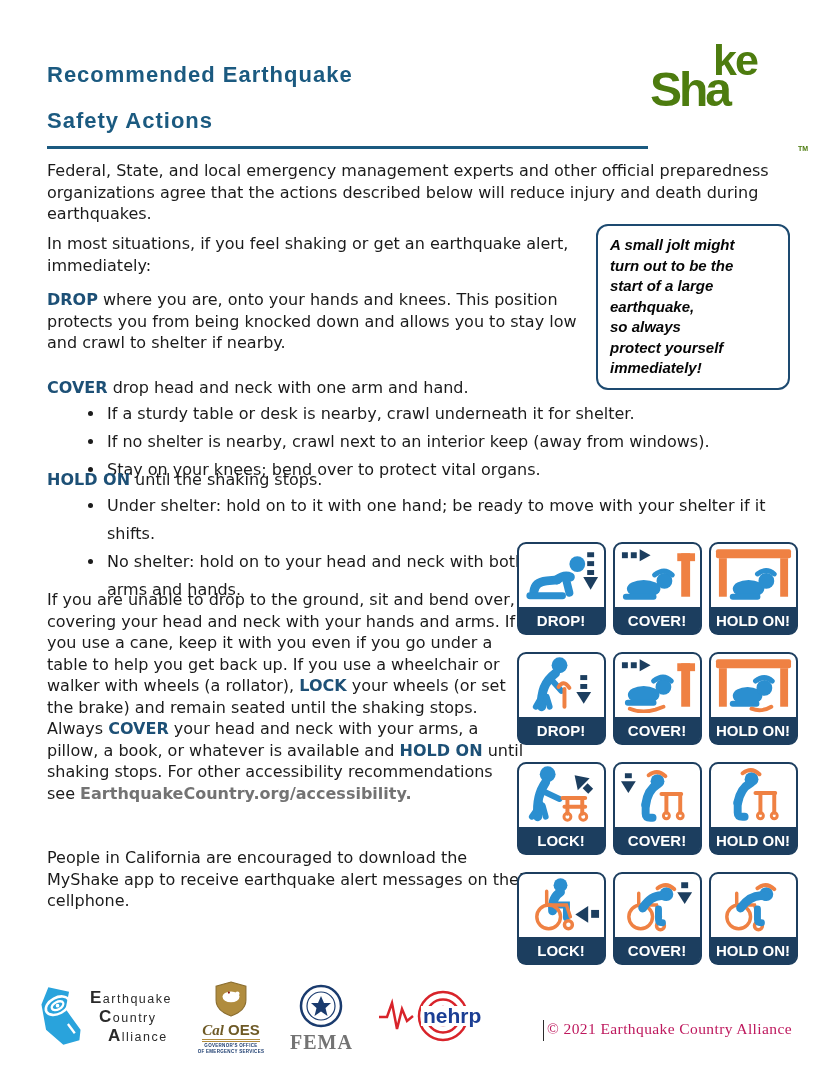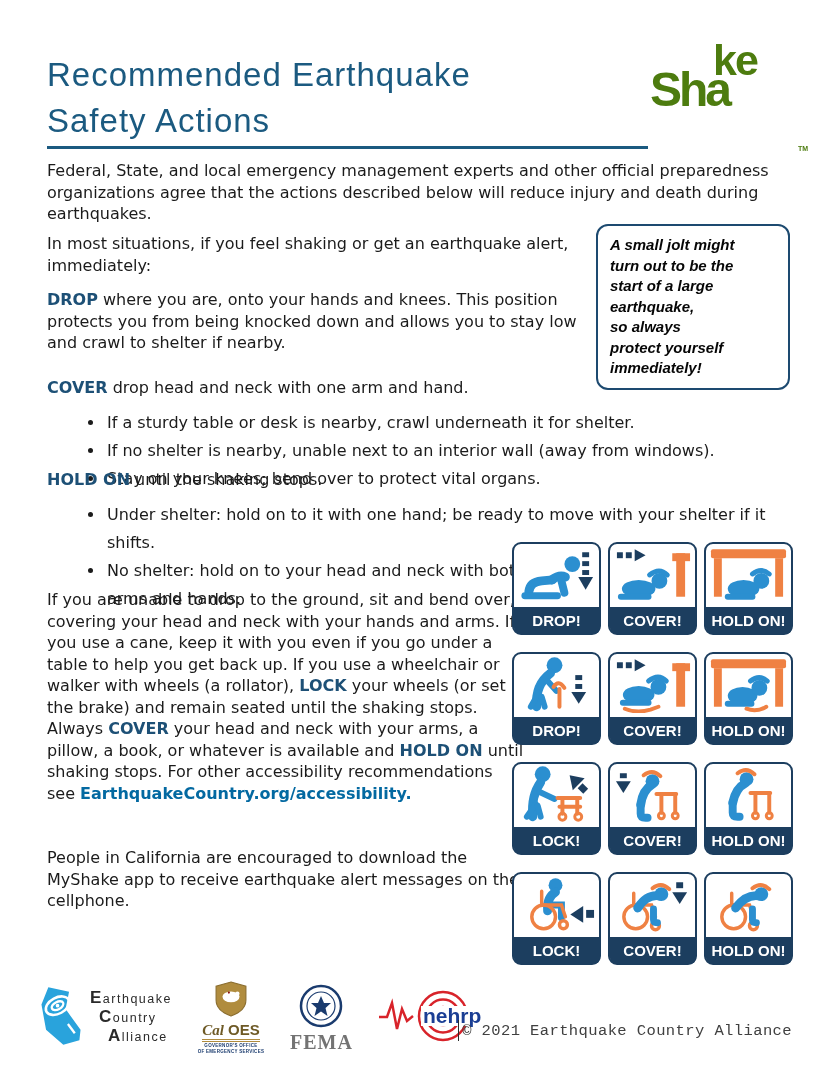--- a/index.html
+++ b/index.html
@@ -1,22 +1,22 @@
 <!DOCTYPE html>
 <html><head>
 <meta charset="utf-8">
 <style>
   html,body{margin:0;padding:0;background:#ffffff;}
   #page{position:relative;width:839px;height:1086px;background:#fff;overflow:hidden;
         font-family:"DejaVu Sans",sans-serif;color:#1b1b1b;}
 
   
   .title{position:absolute;left:47px;top:52px;width:560px;
-         font-family:"Liberation Sans",sans-serif;font-weight:normal;
-         font-size:33px;line-height:46px;letter-spacing:1px;color:#1B5A80;}
+         font-family:"Liberation Sans",sans-serif;font-weight:bold;
+         font-size:22px;line-height:46px;letter-spacing:1px;color:#1B5A80;}
   .rule{position:absolute;left:47px;top:146px;width:601px;height:3px;background:#1B5A80;}
 
   .logo{position:absolute;left:650px;top:42px;width:152px;height:112px;color:#4d7c0f;
         font-family:"Liberation Sans",sans-serif;font-weight:bold;}
   .logo span{position:absolute;}
   .logo-sha{left:0;top:20px;font-size:48px;letter-spacing:-3px;}
   .logo-ke{left:63px;top:-6px;font-size:43px;letter-spacing:-2px;}
   .logo-out{left:49px;top:54px;font-size:48px;letter-spacing:-3px;}
   .logo-tm{right:-6px;bottom:2px;font-size:7px;letter-spacing:0;}
 
@@ -24,35 +24,35 @@
   .para{position:absolute;font-size:16px;line-height:21.5px;}
   .p-intro{left:47px;top:160px;width:775px;}
   .p-situations{left:47px;top:233px;width:540px;}
   .p-drop{left:47px;top:289px;width:552px;}
   .sec-cover{left:47px;top:377px;width:768px;}
   .sec-holdon{left:47px;top:469px;width:768px;}
   .p-access{left:47px;top:589px;width:478px;}
   .p-myshake{left:47px;top:847px;width:497px;}
 
   .run-kw{font-weight:bold;color:#1D5076;}
-  .run-link{font-weight:bold;color:#0369a1;}
-
-  ul.bullets{margin:10px 0 0 0;padding:0 0 0 58px;}
+  .run-link{font-weight:bold;color:#737373;}
+
+  ul.bullets{margin:1px 0 0 0;padding:0 0 0 58px;}
   ul.bullets li{line-height:28px;padding-left:2px;}
   ul.bullets li.narrow{max-width:458px;}
 
   
   .callout{position:absolute;left:596px;top:224px;width:194px;box-sizing:border-box;
            border:2px solid #1D4A70;border-radius:12px;padding:9px 12px;background:#fff;
            font-family:"Liberation Sans",sans-serif;font-weight:bold;font-style:italic;
            font-size:15px;line-height:20.5px;color:#060606;}
 
   
   .tile-grid{position:absolute;left:512px;top:542px;width:290px;}
-  .tile-row{display:flex;gap:7px;margin-bottom:17px;}
+  .tile-row{display:flex;gap:7px;margin-bottom:17px;justify-content:center;}
   .tile{position:relative;width:89px;height:93px;background:#fff;box-sizing:border-box;
         border:2.5px solid #1C3E5F;border-radius:9px;}
   .tile-icon{position:absolute;top:1px;left:1px;right:1px;height:58px;
              display:flex;align-items:center;justify-content:center;}
   .tile-label{position:absolute;left:-0.5px;right:-0.5px;bottom:-0.5px;height:27px;background:#1C3E5F;
               border-radius:0 0 6px 6px;color:#fff;display:flex;align-items:center;justify-content:center;
               font-family:"Liberation Sans",sans-serif;font-weight:bold;font-size:15px;}
 
   
   .footer{position:absolute;left:38px;top:980px;display:flex;align-items:center;gap:24px;}
@@ -65,22 +65,22 @@
   .caloes-name{font-size:15px;color:#6E5A26;border-bottom:3px double #B08C3E;padding-bottom:1px;line-height:16px;}
   .caloes-cal{font-family:"Liberation Serif",serif;font-style:italic;font-weight:bold;}
   .caloes-oes{font-family:"Liberation Sans",sans-serif;font-weight:bold;}
   .caloes-cap{font-family:"Liberation Sans",sans-serif;font-weight:bold;font-size:4.5px;color:#1a3b6e;
               letter-spacing:.3px;text-align:center;line-height:6px;margin-top:1px;}
 
   .fema{display:flex;flex-direction:column;align-items:center;}
   .fema-name{font-family:"Liberation Serif",serif;font-weight:bold;font-size:20px;
              letter-spacing:1px;color:#737373;line-height:20px;}
 
-  .copyright{position:absolute;right:47px;top:1020px;display:flex;align-items:center;
-             font-family:Liberation Mono, monospace;font-size:15.5px;color:#404040;letter-spacing:.4px;}
+  .copyright{position:absolute;right:47px;top:1020px;display:flex;align-items:flex-start;
+             font-family:Liberation Serif, serif;font-size:15.5px;color:#be185d;letter-spacing:.4px;}
   .caret{display:inline-block;width:1.5px;height:21px;background:#2b2b2b;margin-right:3px;}
 </style>
 </head>
 <body>
 
 <div id="page">
 
   <div class="title">
     <div>Recommended Earthquake</div>
     <div>Safety Actions</div>
@@ -106,21 +106,21 @@
     <div>immediately!</div>
   </div>
 
   <div class="para p-drop"><span class="run-kw">DROP</span><span> where you are, onto your hands and knees. This position protects you from being knocked down and allows you to stay low and crawl to shelter if nearby.</span></div>
   <div class="para p-situations"><span>In most situations, if you feel shaking or get an earthquake alert, immediately:</span></div>
 
   <div class="para sec-cover">
     <div><span class="run-kw">COVER</span><span> drop head and neck with one arm and hand.</span></div>
     <ul class="bullets">
       <li>If a sturdy table or desk is nearby, crawl underneath it for shelter.</li>
-      <li>If no shelter is nearby, unable next to an interior wall (away from windows).</li>
+      <li>If no shelter is nearby, crawl next to an interior keep (away from windows).</li>
       <li>Stay on your knees; bend over to protect vital organs.</li>
     </ul>
   </div>
 
   <div class="para sec-holdon">
     <div><span class="run-kw">HOLD ON</span><span> until the shaking stops.</span></div>
     <ul class="bullets">
       <li>Under shelter: hold on to it with one hand; be ready to move with your shelter if it shifts.</li>
       <li class="narrow">No shelter: hold on to your head and neck with both arms and hands.</li>
     </ul>

